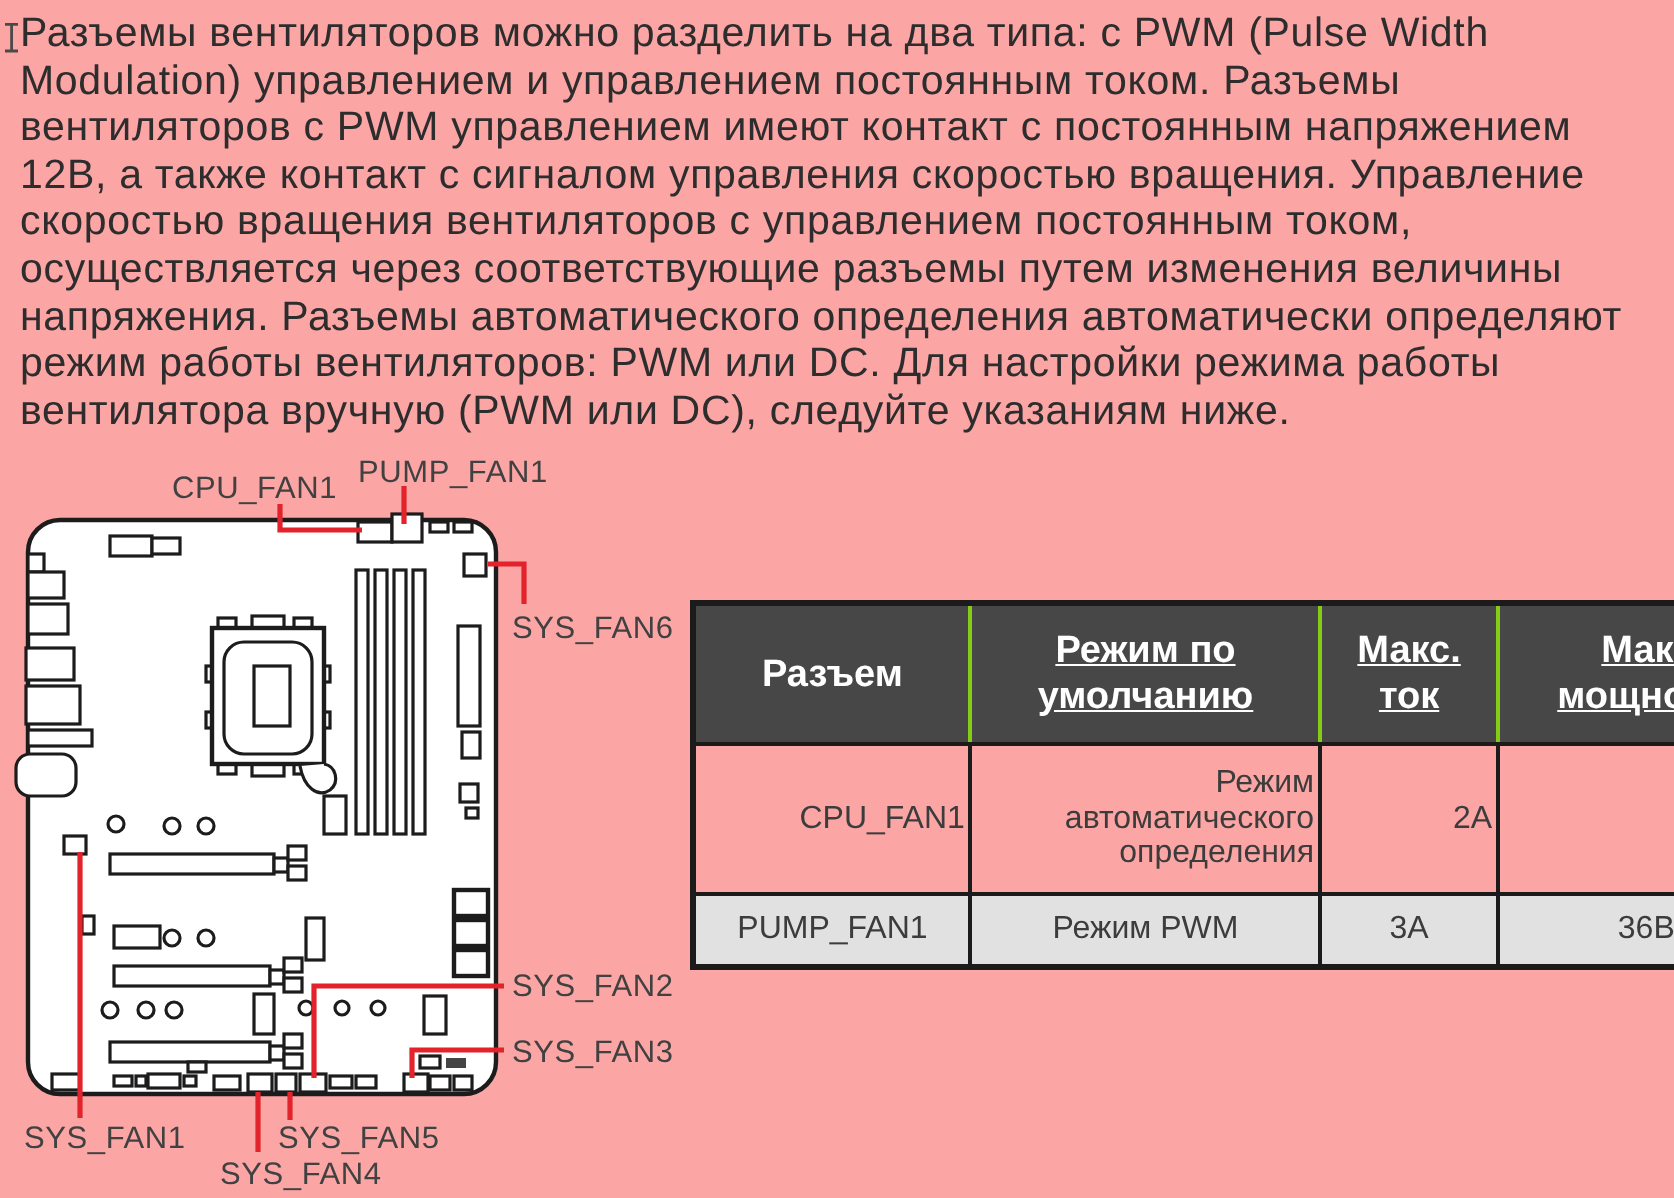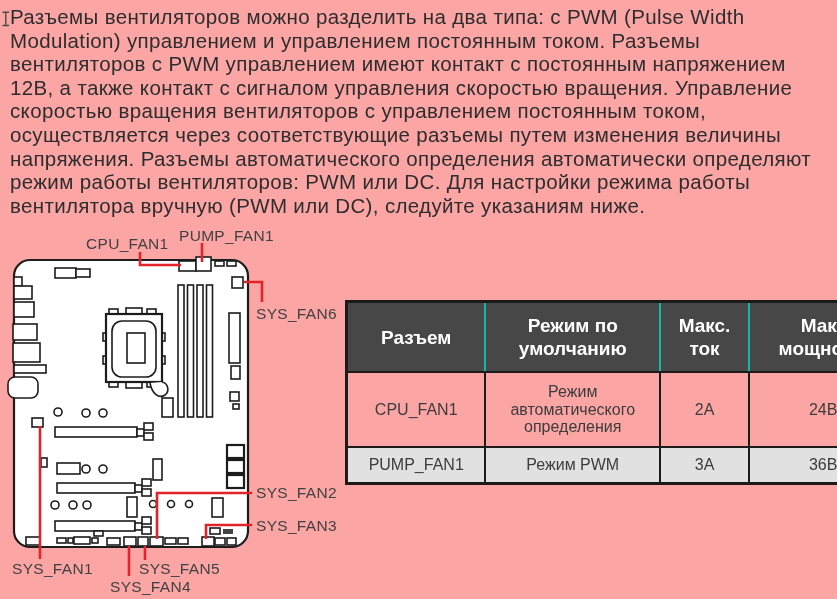--- a/index.html
+++ b/index.html
@@ -10,25 +10,25 @@
          color:#2d2d2d;white-space:pre-line;}
   .cursor-icon{position:absolute;left:1px;top:11px;}
   .diagram{position:absolute;left:0;top:224px;}
   .lbl{font-family:"Liberation Sans","DejaVu Sans",sans-serif;font-size:15.5px;fill:#414141;letter-spacing:0.3px;}
   .spec-table{position:absolute;left:345px;top:300px;width:561px;
               border:3px solid #1b1b1b;border-spacing:0;table-layout:fixed;
               text-align:center;}
   .spec-table th{background:#474747;color:#ffffff;font-weight:bold;
                  font-size:19px;line-height:23px;padding:6px 2px;height:56px;
                  white-space:pre-line;vertical-align:middle;}
-  .spec-table th + th{border-left:2px solid #14b8a6;}
+  .spec-table th + th{border-left:2px solid #84cc16;text-decoration:underline;}
   .spec-table td{color:#3c3c3c;font-size:16px;line-height:17.5px;padding:2px 2px;
                  border-top:2px solid #1b1b1b;white-space:pre-line;vertical-align:middle;}
   .spec-table td + td{border-left:2px solid #1b1b1b;}
-  .spec-table tr.r1 td{height:69px;}
+  .spec-table tr.r1 td{height:69px;text-align:right;}
   .spec-table tr.r2 td{height:30px;background:#e1e1e1;}
   .spec-table tr.r3 td{height:30px;}
   .part{fill:#ffffff;stroke:#1c1c1c;stroke-width:1.6;}
   .thick{stroke-width:2.2;}
   .callout{fill:none;stroke:#e2232b;stroke-width:2.6;}
 </style>
 </head>
 <body>
 
 <div class="page">

